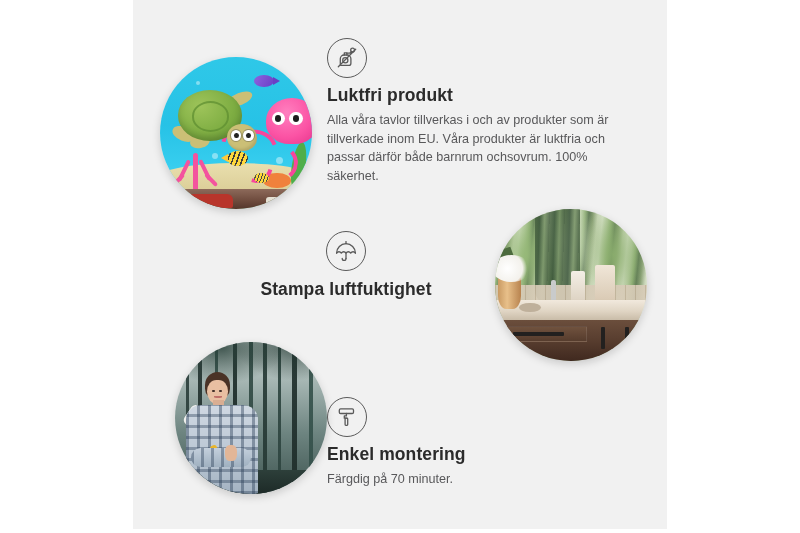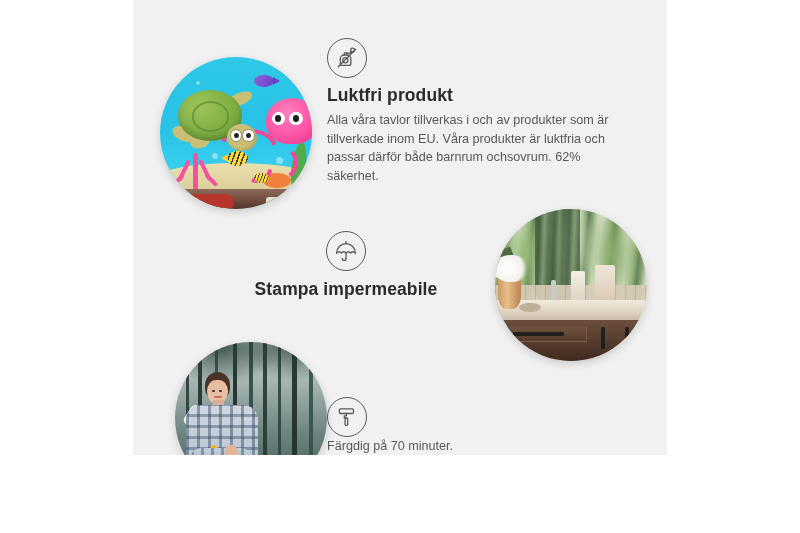--- a/index.html
+++ b/index.html
@@ -20,21 +20,21 @@
     height: 533px;
     background: #ffffff;
   }
 
   
   #canvas {
     position: absolute;
     left: 133px;
     top: 0;
     width: 534px;
-    height: 455px;
+    height: 529px;
     background: #f1f1f1;
     overflow: hidden;
   }
 
   
   .photo {
     position: absolute;
     border-radius: 50%;
     overflow: hidden;
     box-shadow: 0 3px 9px rgba(0,0,0,0.17);
@@ -644,45 +644,46 @@
             <path d="M10.3 10v-2.2h2.6V10"></path>
             <path d="M12.9 8.2h2.4c1 0 1.8-.8 1.8-1.8"></path>
             <circle cx="18.6" cy="5.1" r="1.9"></circle>
             <path d="M16.3 8.1l2.6-1.4"></path>
             <circle cx="11.3" cy="15.3" r="2.6"></circle>
           </g>
           <line x1="4.3" y1="21.7" x2="21.7" y2="4.3" stroke="#5a5a5a" stroke-width="1.3" stroke-linecap="round"></line>
         </svg>
       </div>
       <h3>Luktfri produkt</h3>
-      <p>Alla våra tavlor tillverkas i och av produkter som är tillverkade inom EU. Våra produkter är luktfria och passar därför både barnrum ochsovrum. 62% säkerhet.</p>
+      <p>Alla våra tavlor tillverkas i och av produkter som är tillverkade inom EU. Våra produkter är luktfria och passar därför både barnrum ochsovrum. 100% säkerhet.</p>
     </div>
 
     <div class="feature" id="feature-waterproof">
       <div class="icon-circle">
         <svg width="26" height="26" viewBox="0 0 26 26" aria-hidden="true">
           <g fill="none" stroke="#5a5a5a" stroke-width="1.3" stroke-linecap="round" stroke-linejoin="round">
             <path d="M3.6 15.1c0-5.2 4.2-9.4 9.4-9.4s9.4 4.2 9.4 9.4"></path>
             <path d="M3.6 15.1c1.2-1.8 3.5-1.8 4.7 0 1.2-1.8 3.5-1.8 4.7 0 1.2-1.8 3.5-1.8 4.7 0 1.2-1.8 3.5-1.8 4.7 0"></path>
             <line x1="13" y1="15.1" x2="13" y2="20.4"></line>
             <path d="M13 20.4c0 1.1-.9 1.9-1.9 1.9s-1.9-.8-1.9-1.9"></path>
             <line x1="13" y1="5.7" x2="13" y2="3.6"></line>
           </g>
         </svg>
       </div>
-      <h3>Stampa impermeabile</h3>
+      <h3>Stampa luftfuktighet</h3>
     </div>
 
     <div class="feature" id="feature-mounting">
       <div class="icon-circle">
         <svg width="26" height="26" viewBox="0 0 26 26" aria-hidden="true">
           <g fill="none" stroke="#5a5a5a" stroke-width="1.3" stroke-linecap="round" stroke-linejoin="round">
             <rect x="5.3" y="4.9" width="14.2" height="4.6" rx="1.3"></rect>
             <path d="M12.4 9.5v2.4h-2.1v2.3h2.1"></path>
             <rect x="11.1" y="14.2" width="2.6" height="7.1" rx="0.7"></rect>
           </g>
         </svg>
       </div>
+      <h3>Enkel montering</h3>
       <p>Färgdig på 70 minuter.</p>
     </div>
 
   </div>
 </div>
 
 </body></html>

